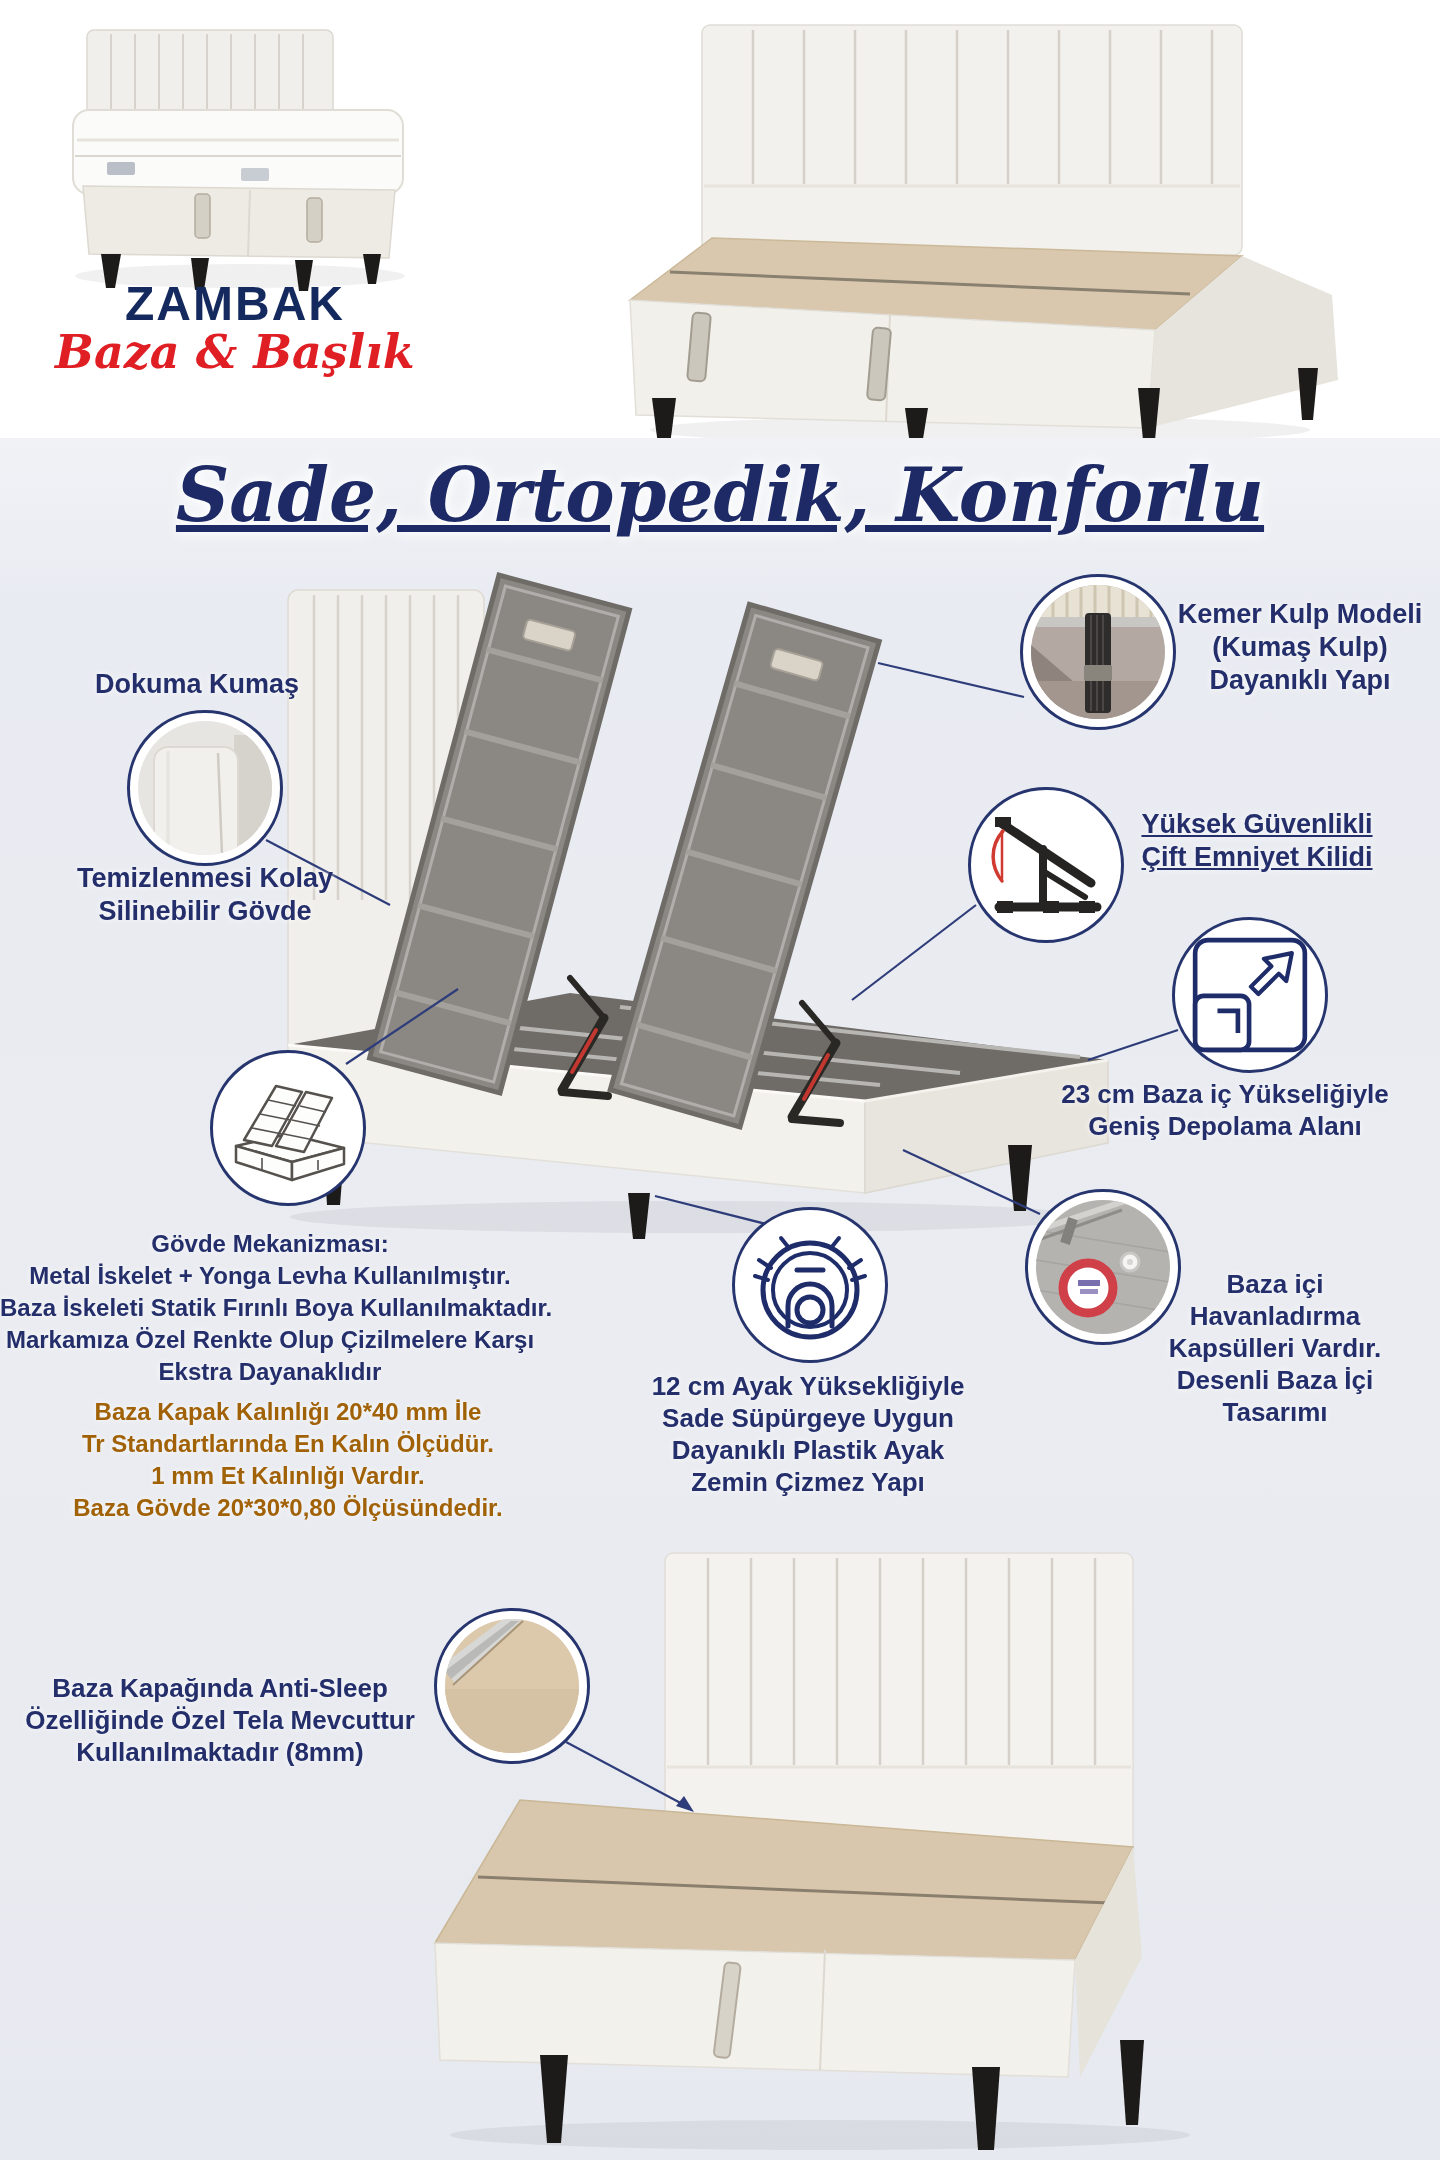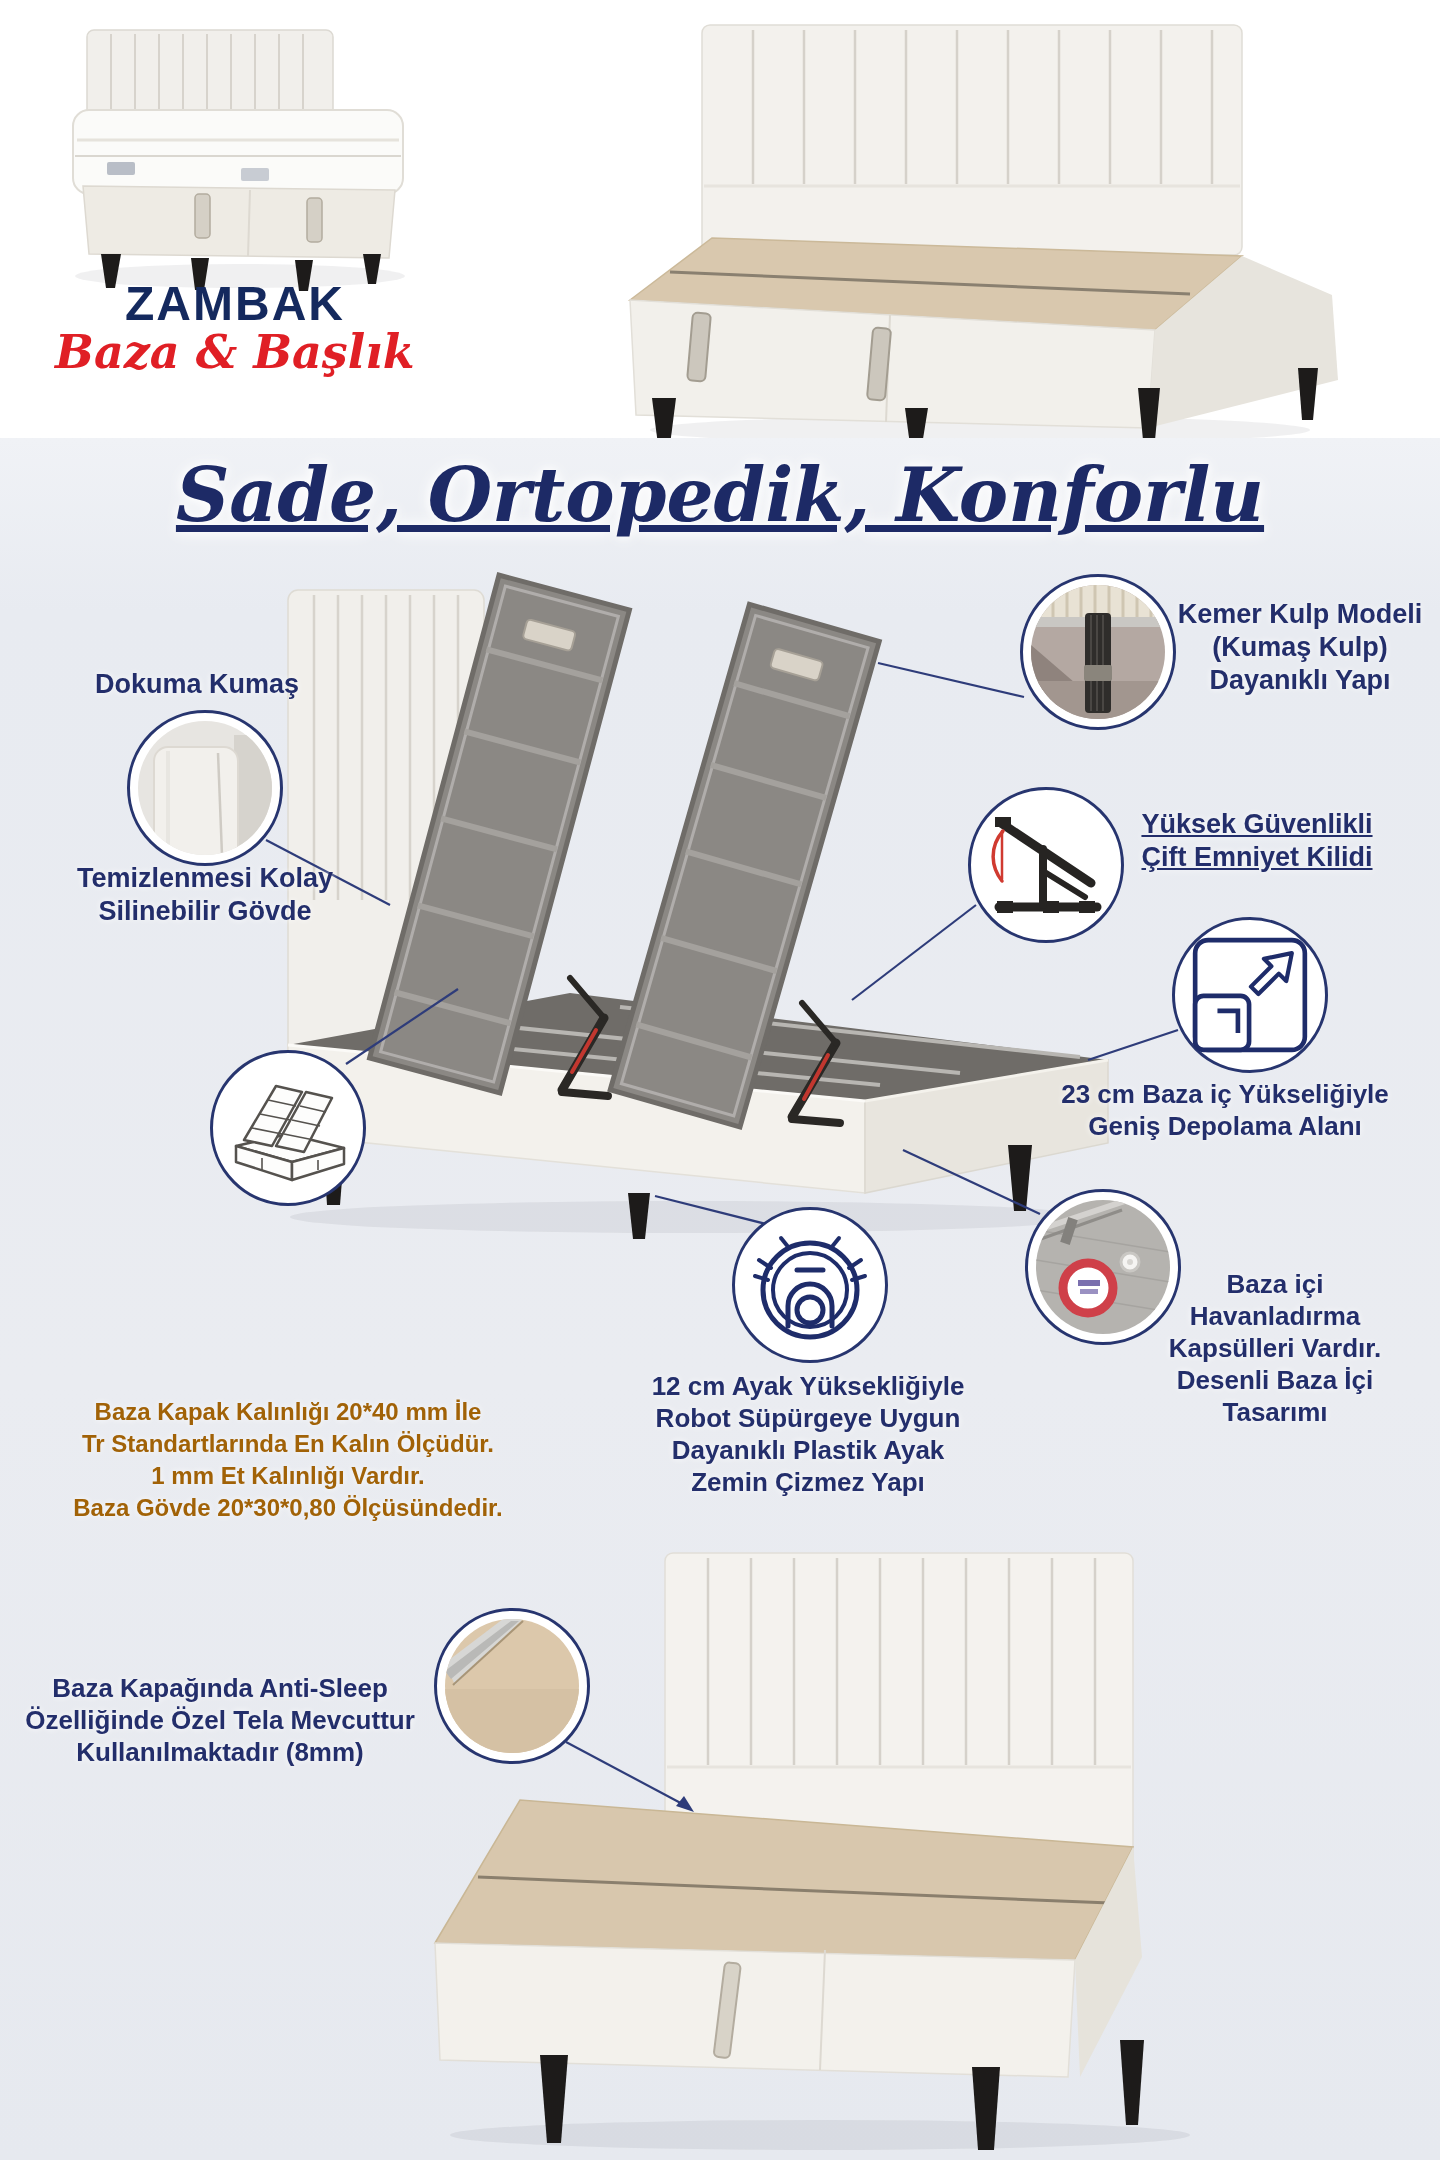--- a/index.html
+++ b/index.html
@@ -376,31 +376,38 @@
   <div class="abs callout-text" style="left:1087px;top:808px;width:340px;text-decoration:underline;">
     <div>Yüksek Güvenlikli</div>
     <div>Çift Emniyet Kilidi</div>
   </div>
 
   <div class="abs callout-text small-text" style="left:1015px;top:1078px;width:420px;">
     <div>23 cm Baza iç Yükseliğiyle</div>
     <div>Geniş Depolama Alanı</div>
   </div>
 
+  <div class="abs callout-text" style="left:0px;top:1228px;width:540px;font-size:24px;line-height:32px;">
+    <div>Gövde Mekanizması:</div>
+    <div>Metal İskelet + Yonga Levha Kullanılmıştır.</div>
+    <div>Baza İskeleti Statik Fırınlı Boya Kullanılmaktadır.</div>
+    <div>Markamıza Özel Renkte Olup Çizilmelere Karşı</div>
+    <div>Ekstra Dayanaklıdır</div>
+  </div>
 
   <div class="abs callout-text red-text" style="left:0px;top:1396px;width:540px;font-size:24px;line-height:32px;">
     <div>Baza Kapak Kalınlığı 20*40 mm İle</div>
     <div>Tr Standartlarında En Kalın Ölçüdür.</div>
     <div>1 mm Et Kalınlığı Vardır.</div>
     <div>Baza Gövde 20*30*0,80 Ölçüsündedir.</div>
   </div>
 
   <div class="abs callout-text small-text" style="left:618px;top:1370px;width:380px;">
     <div>12 cm Ayak Yüksekliğiyle</div>
-    <div>Robot Süpürgeye Uygun</div>
+    <div>Sade Süpürgeye Uygun</div>
     <div>Dayanıklı Plastik Ayak</div>
     <div>Zemin Çizmez Yapı</div>
   </div>
 
   <div class="abs callout-text small-text" style="left:1105px;top:1268px;width:340px;">
     <div>Baza içi</div>
     <div>Havanladırma</div>
     <div>Kapsülleri Vardır.</div>
     <div>Desenli Baza İçi</div>
     <div>Tasarımı</div>

